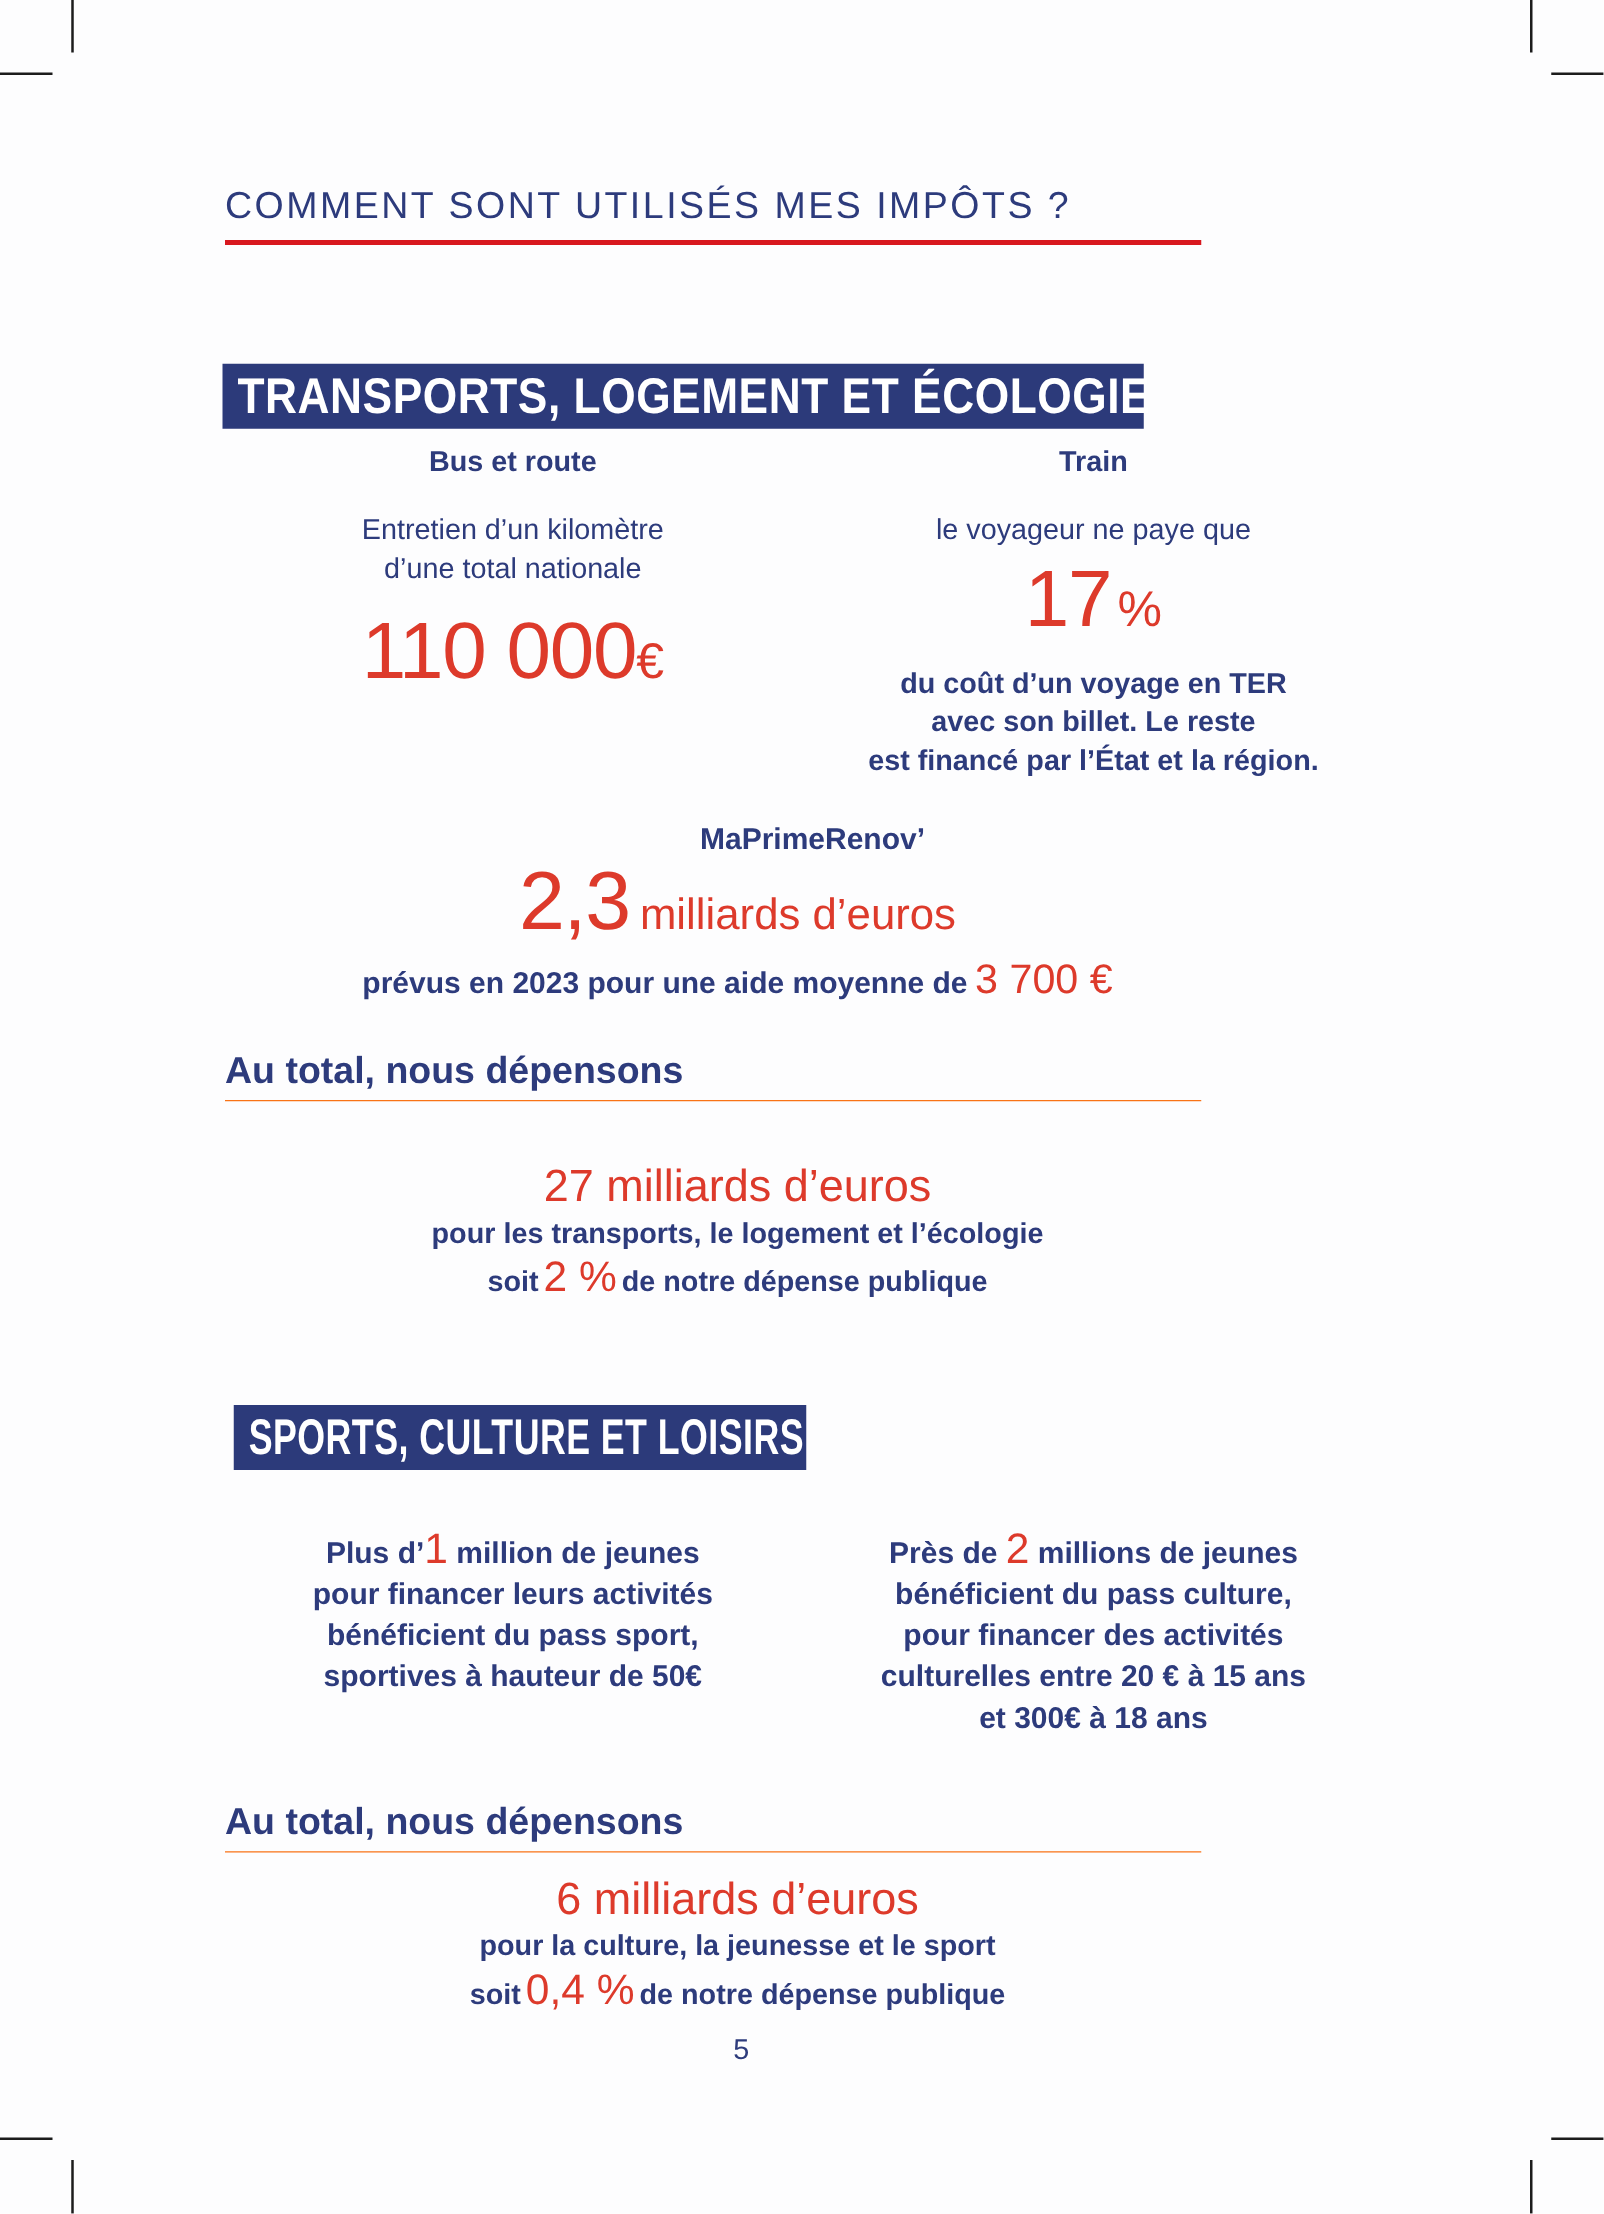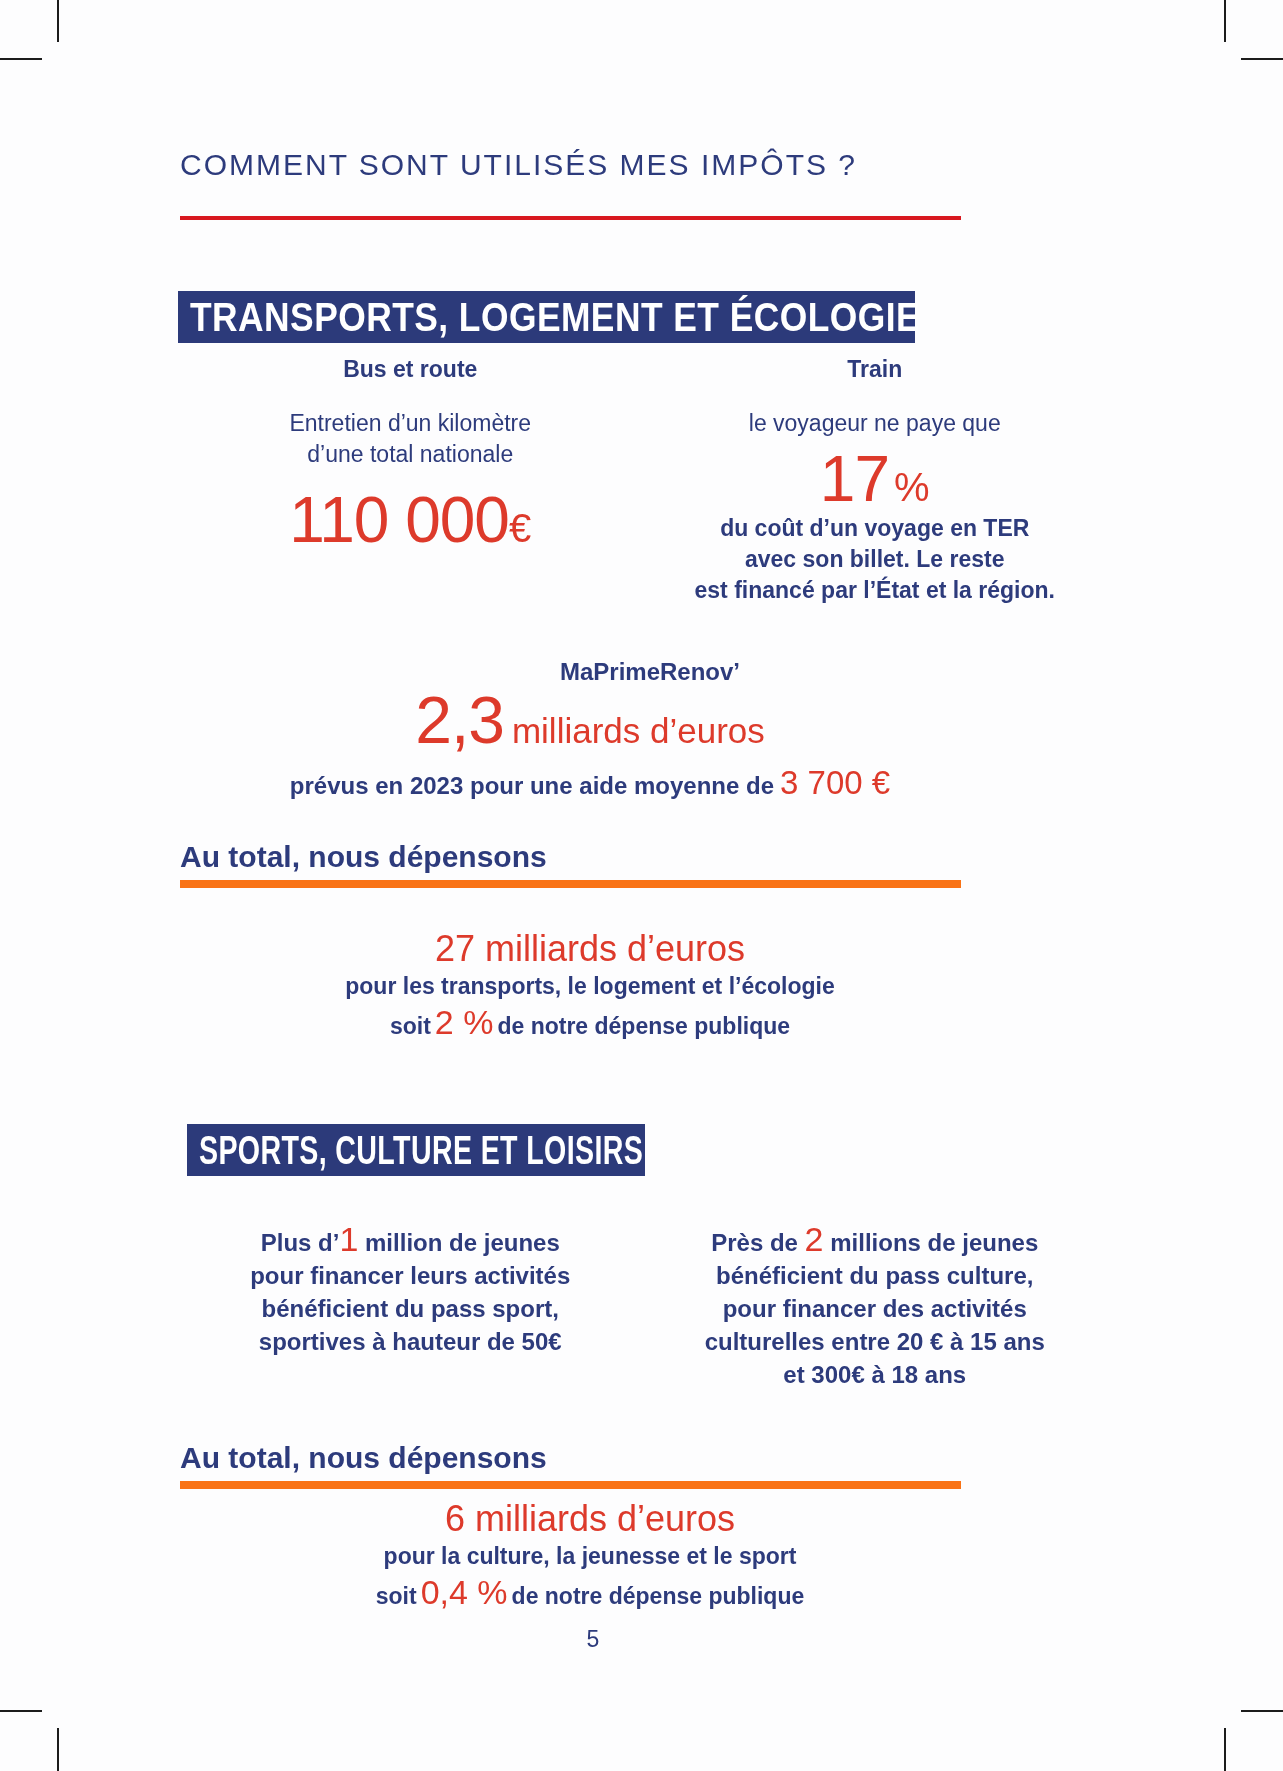--- a/index.html
+++ b/index.html
@@ -9,21 +9,21 @@
     background:#fdfdfe; overflow:hidden;
     font-family:"Liberation Sans","DejaVu Sans",sans-serif;
     color:#2d3b7c;
   }
   .crop { position:absolute; background:#1c1c1c; }
 
   
   .title {
     position:absolute; left:180px; top:148px; width:781px;
     font-size:30px; font-weight:500; letter-spacing:2px;
-    color:#2d3b7c; padding-bottom:34px;
+    color:#2d3b7c; padding-bottom:10px;
     border-bottom:4px solid #d8181f; white-space:nowrap;
   }
 
   
   .banner {
     position:absolute; height:52px; background:#2c3a7a;
     display:flex; align-items:center; padding-left:12px;
   }
   .banner-text {
     display:inline-block; color:#ffffff; font-weight:700;
@@ -42,38 +42,38 @@
   .col { width:50%; text-align:center; }
 
   .col-heading { font-size:23px; font-weight:700; margin-bottom:25px; }
   .col-sub { font-size:23px; font-weight:500; line-height:31px; }
   .col-detail { font-size:23px; font-weight:700; line-height:31px; }
 
   .bignum { color:#dd3a2b; white-space:nowrap; }
   .bignum-main { font-size:64px; font-weight:300; line-height:1; letter-spacing:-1px; }
   .bignum-unit { font-size:40px; font-weight:300; }
   .bus-big { margin-top:18px; }
-  .train-big { margin:8px 0 2px; }
+  .train-big { margin:8px 0 20px; }
   .train-big .bignum-unit { margin-left:5px; }
 
   
   .center-block { position:absolute; left:180px; width:820px; text-align:center; }
   .maprime { top:658px; }
   .mp-heading { font-size:24px; font-weight:700; margin-left:120px; }
   .mp-big { color:#dd3a2b; white-space:nowrap; margin-top:-4px; }
   .mp-big-value { font-size:66px; font-weight:300; letter-spacing:-1px; }
   .mp-big-label { font-size:35px; font-weight:400; margin-left:8px; }
   .mp-note { margin-top:6px; font-size:24px; font-weight:700; white-space:nowrap; }
   .mp-note-value { color:#dd3a2b; font-size:33px; font-weight:400; margin-left:6px; }
 
   
   .au-total {
     position:absolute; left:180px; width:781px;
     font-size:30px; font-weight:700; color:#2d3b7c;
-    padding-bottom:6px; border-bottom:8px solid #f97316;
+    padding-bottom:6px; border-bottom:1px solid #f97316;
   }
   .au-total-1 { top:840px; }
   .au-total-2 { top:1441px; }
 
   
   .totals-1 { top:928px; }
   .totals-2 { top:1498px; }
   .total-amount { color:#dd3a2b; font-size:36px; font-weight:400; line-height:42px; white-space:nowrap; }
   .total-detail { font-size:23px; font-weight:700; line-height:32px; }
   .total-soit { font-size:23px; font-weight:700; line-height:40px; white-space:nowrap; }

